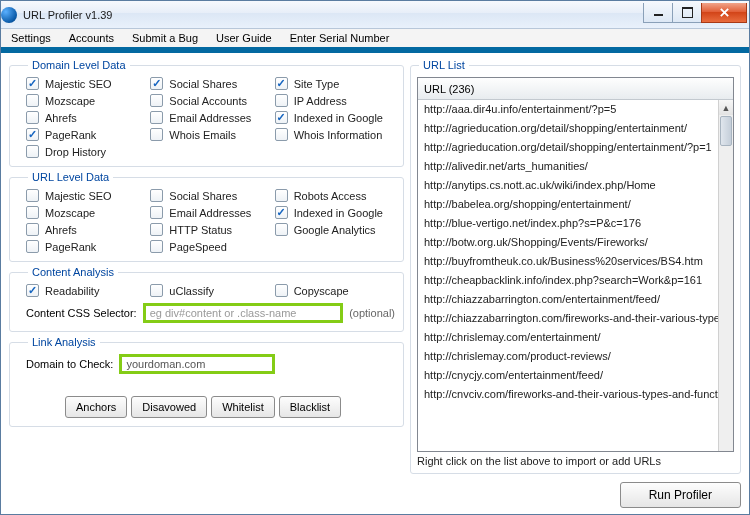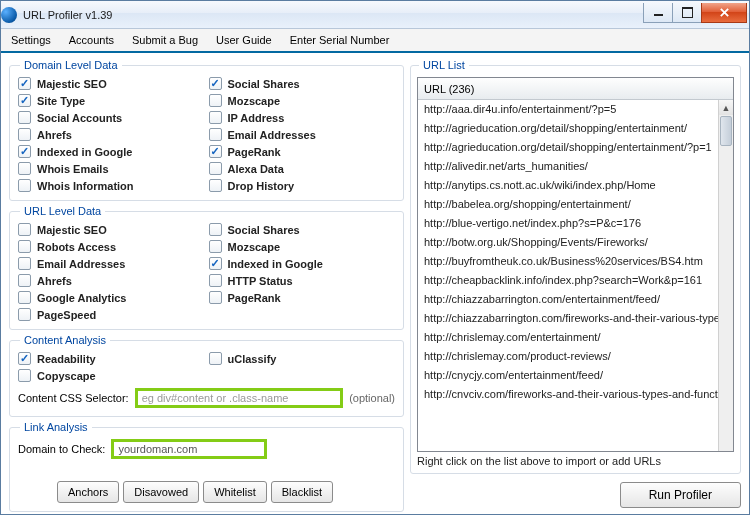--- a/index.html
+++ b/index.html
@@ -51,53 +51,52 @@
   .win-btn.close path { stroke:#fff; stroke-width:2; }
 
   
   .menubar {
     height: 24px;
     display: flex;
     align-items: center;
     padding: 0 10px;
     gap: 18px;
     background: #f4f4f4;
-    border-bottom: 2px solid #0369a1;
+    border-bottom: 6px solid #0369a1;
   }
   .menubar span { color: #000; cursor: default; }
 
   
   .content {
     display: flex;
     padding: 6px 8px;
     gap: 6px;
     height: calc(100% - 28px - 24px);
   }
   .left-col { width: 395px; display:flex; flex-direction:column; gap:4px; }
   .right-col { flex: 1; display:flex; flex-direction:column; }
 
   fieldset {
     border: 1px solid #d6dde6;
     border-radius: 3px;
     margin: 0;
-    padding: 6px 8px 8px 8px;
+    padding: 6px 8px 8px 16px;
     background: #fff;
   }
   legend {
     color: #0046a0;
     font-size: 11px;
     padding: 0 4px;
     margin-left: 2px;
   }
   .ck-grid {
     display: grid;
-    grid-template-columns: repeat(2, 1fr);
+    grid-template-columns: repeat(3, 1fr);
     column-gap: 4px;
     row-gap: 4px;
-    font-weight: bold;
   }
   .ck {
     display: flex;
     align-items: center;
     gap: 6px;
     font-size: 11px;
     color: #222;
   }
   .ck .box {
     width: 13px; height: 13px;
@@ -265,24 +264,20 @@
             <span class="box"></span>
             <span>Indexed in Google</span>
           </div>
           <div class="ck checked">
             <span class="box"></span>
             <span>PageRank</span>
           </div>
           <div class="ck">
             <span class="box"></span>
             <span>Whois Emails</span>
-          </div>
-          <div class="ck">
-            <span class="box"></span>
-            <span>Alexa Data</span>
           </div>
           <div class="ck">
             <span class="box"></span>
             <span>Whois Information</span>
           </div>
           <div class="ck">
             <span class="box"></span>
             <span>Drop History</span>
           </div>
         </div>

